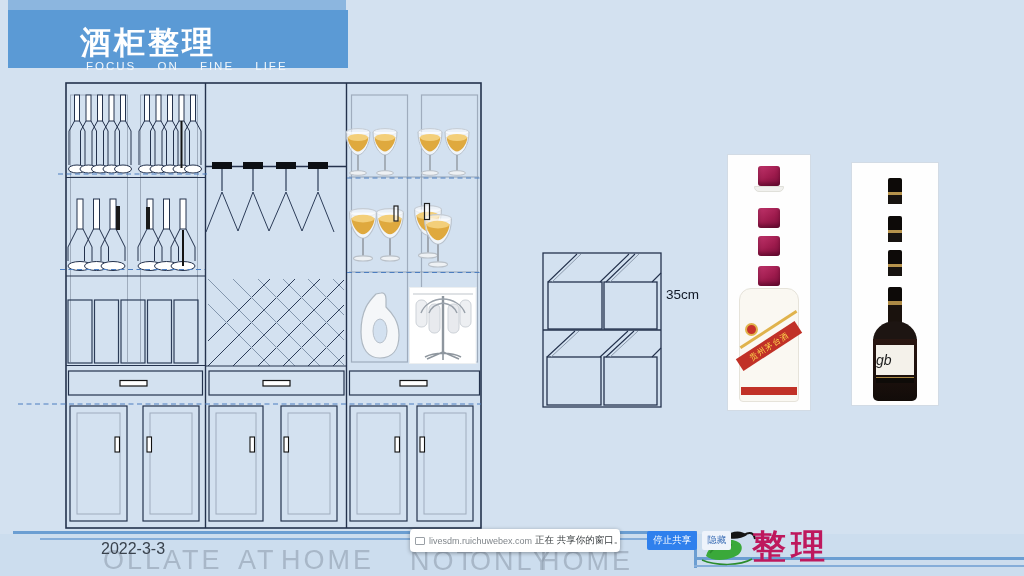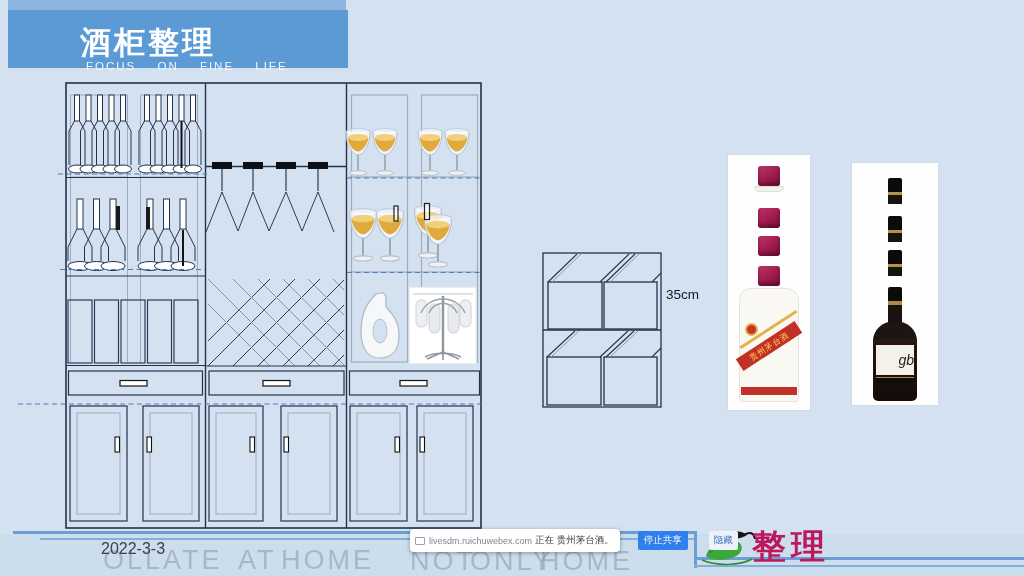--- a/index.html
+++ b/index.html
@@ -22,21 +22,21 @@
   .date{left:80px;top:540px;font-size:16px;color:#39424d;margin-left:21px;}
   .logotext{left:752px;top:524px;font-size:34px;font-weight:700;color:#be185d;letter-spacing:5px;}
   
   .sharebar{left:410px;top:529px;width:210px;height:23px;background:#ffffff;border-radius:4px;
     box-shadow:0 1px 4px rgba(0,0,0,.35);display:flex;align-items:center;padding:0 5px;z-index:30;}
   .casticon{width:10px;height:8px;border:1px solid #9aa0a6;border-radius:1px;margin-right:4px;flex:0 0 auto;}
   .sharesrc{font-size:9px;color:#80868b;white-space:nowrap;}
   .sharemsg{font-size:9.5px;color:#3c4043;white-space:nowrap;margin-left:3px;}
   .stopbtn{margin-left:24px;background:#2f80ed;color:#fff;font-size:9.5px;padding:3px 6px;border-radius:2px;
     border:none;white-space:nowrap;cursor:pointer;}
-  .hidebtn{margin-left:21px;background:#eef3fb;color:#3a6db5;font-size:9.5px;padding:3px 5px;border-radius:2px;
+  .hidebtn{margin-left:5px;background:#eef3fb;color:#3a6db5;font-size:9.5px;padding:3px 5px;border-radius:2px;
     border:none;white-space:nowrap;cursor:pointer;}
   
   .panel{background:#fefefe;box-shadow:0 0 0 1px rgba(210,215,222,.6);}
   .mcap{left:30px;width:22px;height:20px;border-radius:3px;
     background:linear-gradient(145deg,#c0346b 0%,#9e1b4d 55%,#7c0f3c 100%);box-shadow:inset 0 -3px 4px rgba(60,0,25,.5);}
   .mflange{left:26px;top:31px;width:30px;height:6px;background:#f1f1ee;border:1px solid #e0e0da;border-radius:0 0 5px 5px;}
   .mbody{left:11px;top:133px;width:60px;height:114px;background:#faf8f2;border:1px solid #e6e3da;
     border-radius:12px 12px 4px 4px;}
   .memblem{left:17px;top:168px;width:13px;height:13px;border-radius:50%;background:#c8332b;border:2px solid #e0b34c;}
   .mgold{left:7px;top:173px;width:67px;height:3px;background:#e0b34c;transform:rotate(-33deg);}
@@ -45,21 +45,21 @@
   .mbandtext{font-size:8px;color:#ffd94d;letter-spacing:1px;white-space:nowrap;}
   .mstrip{left:13px;top:232px;width:56px;height:8px;background:#c13127;}
   .gcap{left:36px;width:14px;height:26px;border-radius:2px 2px 0 0;
     background:linear-gradient(#0d0a08 0 52%,#b6934c 52% 66%,#171310 66% 100%);}
   .gneck{left:36px;top:124px;width:14px;height:38px;
     background:linear-gradient(#0d0a08 0 38%,#ad8a45 38% 48%,#1a120d 48% 100%);border-radius:2px 2px 0 0;}
   .gshoulder{left:21px;top:158px;width:44px;height:20px;background:#1d1512;border-radius:50% 50% 0 0/100% 100% 0 0;}
   .gbody{left:21px;top:176px;width:44px;height:62px;background:linear-gradient(180deg,#2a1712,#120c09);
     border-radius:0 0 5px 5px;}
   .glabel{left:24px;top:182px;width:38px;height:30px;background:#f4f1ea;display:flex;align-items:center;
-    justify-content:flex-end;font-size:14px;font-style:italic;font-family:"Liberation Serif",serif;color:#1b1b1b;}
+    justify-content:flex-start;font-size:14px;font-style:italic;font-family:"Liberation Serif",serif;color:#1b1b1b;}
   .gband{left:24px;top:214px;width:38px;height:6px;background:#0e0b08;border-top:1px solid #ad8a45;}
   .dimlabel{left:666px;top:287px;font-size:13.5px;color:#101826;}
 </style>
 </head>
 <body>
 
 <div id="stage">
 
   <div class="abs footband"></div>
   <div class="abs lineA"></div>
@@ -297,18 +297,18 @@
     <path d="M12,27 C16,21 26,17 34,19" fill="none" stroke="#2c8c2c" stroke-width="1.5"></path>
     <path d="M28,11 C33,4 44,4 49,9 C44,13 33,14 28,11 Z" fill="#151515"></path>
     <path d="M46,9 C52,5 56,7 57,13" fill="none" stroke="#151515" stroke-width="2"></path>
     <path d="M4,34 C18,40 42,40 54,33" fill="none" stroke="#2c8c2c" stroke-width="1.5"></path>
   </svg>
   <div class="abs logotext">整理</div>
 
   <div class="abs sharebar">
     <div class="casticon"></div>
     <span class="sharesrc">livesdm.ruichuwebex.com</span>
-    <span class="sharemsg">正在 贵州茅台酒。</span>
+    <span class="sharemsg">正在 共享你的窗口。</span>
     <button class="stopbtn">停止共享</button>
     <button class="hidebtn">隐藏</button>
   </div>
 
 </div>
 
 </body></html>

